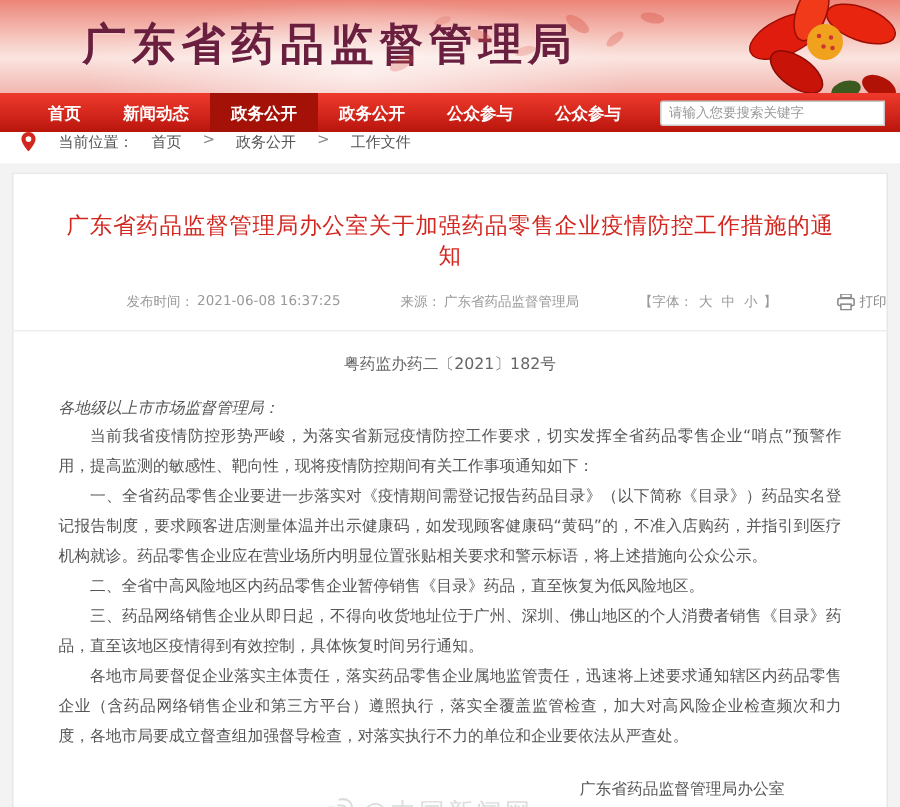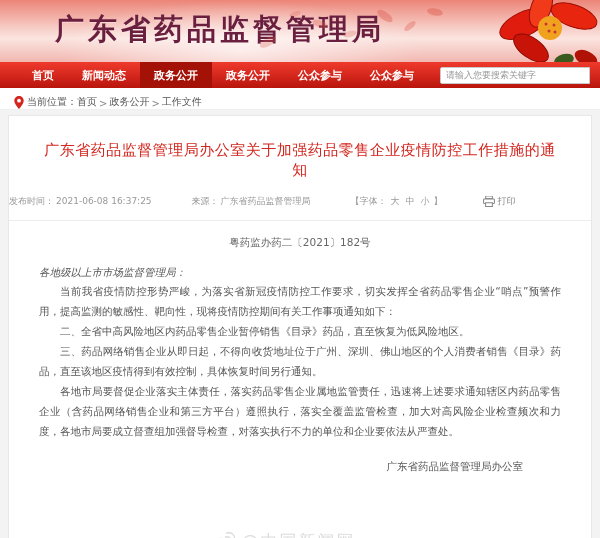--- a/index.html
+++ b/index.html
@@ -40,39 +40,39 @@
   }
   .nav-item.active { background:#a41106; }
   .nav-search { margin-left:auto; display:flex; align-items:center; gap:0; }
   .nav-search input {
     width:150px; height:17px; border:1px solid #c9c9c9; border-radius:2px 0 0 2px;
     font-size:9px; padding:0 5px; color:#555; outline:none;
   }
   .nav-search input::placeholder { color:#999; }
   
   .crumbbar {
-    height:22px; background:#fff; display:flex; align-items:flex-end;
-    padding:0 14px; font-size:10px; color:#555; gap:0;
+    height:22px; background:#fff; display:flex; align-items:flex-start;
+    padding:0 14px; font-size:10px; color:#555; gap:12px;
     border-bottom:1px solid #f0f0f0;
   }
   .crumbbar .sep { color:#888; margin:0 2px; }
   .crumb-link { color:#555; cursor:pointer; }
   
   .panel {
     position:relative; margin:5px 8px 6px 8px; background:#fff;
     border:1px solid #e7e7e7; height:443px; overflow:hidden;
   }
   .doc-title {
     color:#d3261f; font-weight:normal; font-size:15px; text-align:center;
     padding:24px 30px 14px 30px; letter-spacing:.5px; line-height:1.35;
   }
   .doc-meta {
     text-align:center; font-size:9px; color:#999;
     padding-bottom:12px; border-bottom:1px solid #ededed;
-    display:flex; justify-content:flex-start; align-items:center; gap:14px;
+    display:flex; justify-content:flex-end; align-items:center; gap:14px;
   }
   .doc-meta .grp { display:inline-flex; align-items:center; gap:2px; }
   .doc-meta .sp { width:12px; }
   .font-size-link { cursor:pointer; margin:0 2px; }
   .print-link { cursor:pointer; display:inline-flex; align-items:center; gap:3px; color:#888; }
   .doc-body { padding:0 30px; font-size:10.5px; color:#565656; }
   .doc-number { text-align:center; margin:15px 0 13px 0; color:#666; }
   .salutation { line-height:1.9;font-style:italic; }
   .para { text-indent:2em; line-height:1.9; margin-top:0; text-align:justify; }
   .signature { text-align:right; padding-right:38px; margin-top:16px; line-height:1.6; }
@@ -172,20 +172,21 @@
         <rect x="3" y="8" width="8" height="4.4" fill="#fff" stroke="#888" stroke-width="1.2"></rect>
       </svg>
       <span>打印</span>
     </span>
   </div>
 
   <div class="doc-body">
     <div class="doc-number">粤药监办药二〔2021〕182号</div>
     <div class="salutation">各地级以上市市场监督管理局：</div>
     <p class="para">当前我省疫情防控形势严峻，为落实省新冠疫情防控工作要求，切实发挥全省药品零售企业“哨点”预警作用，提高监测的敏感性、靶向性，现将疫情防控期间有关工作事项通知如下：</p>
+    <p class="para">一、全省药品零售企业要进一步落实对《疫情期间需登记报告药品目录》（以下简称《目录》）药品实名登记报告制度，要求顾客进店测量体温并出示健康码，如发现顾客健康码“黄码”的，不准入店购药，并指引到医疗机构就诊。药品零售企业应在营业场所内明显位置张贴相关要求和警示标语，将上述措施向公众公示。</p>
     <p class="para">二、全省中高风险地区内药品零售企业暂停销售《目录》药品，直至恢复为低风险地区。</p>
     <p class="para">三、药品网络销售企业从即日起，不得向收货地址位于广州、深圳、佛山地区的个人消费者销售《目录》药品，直至该地区疫情得到有效控制，具体恢复时间另行通知。</p>
     <p class="para">各地市局要督促企业落实主体责任，落实药品零售企业属地监管责任，迅速将上述要求通知辖区内药品零售企业（含药品网络销售企业和第三方平台）遵照执行，落实全覆盖监管检查，加大对高风险企业检查频次和力度，各地市局要成立督查组加强督导检查，对落实执行不力的单位和企业要依法从严查处。</p>
 
     <div class="signature">
       <div>广东省药品监督管理局办公室</div>
 
     </div>
   </div>
 

